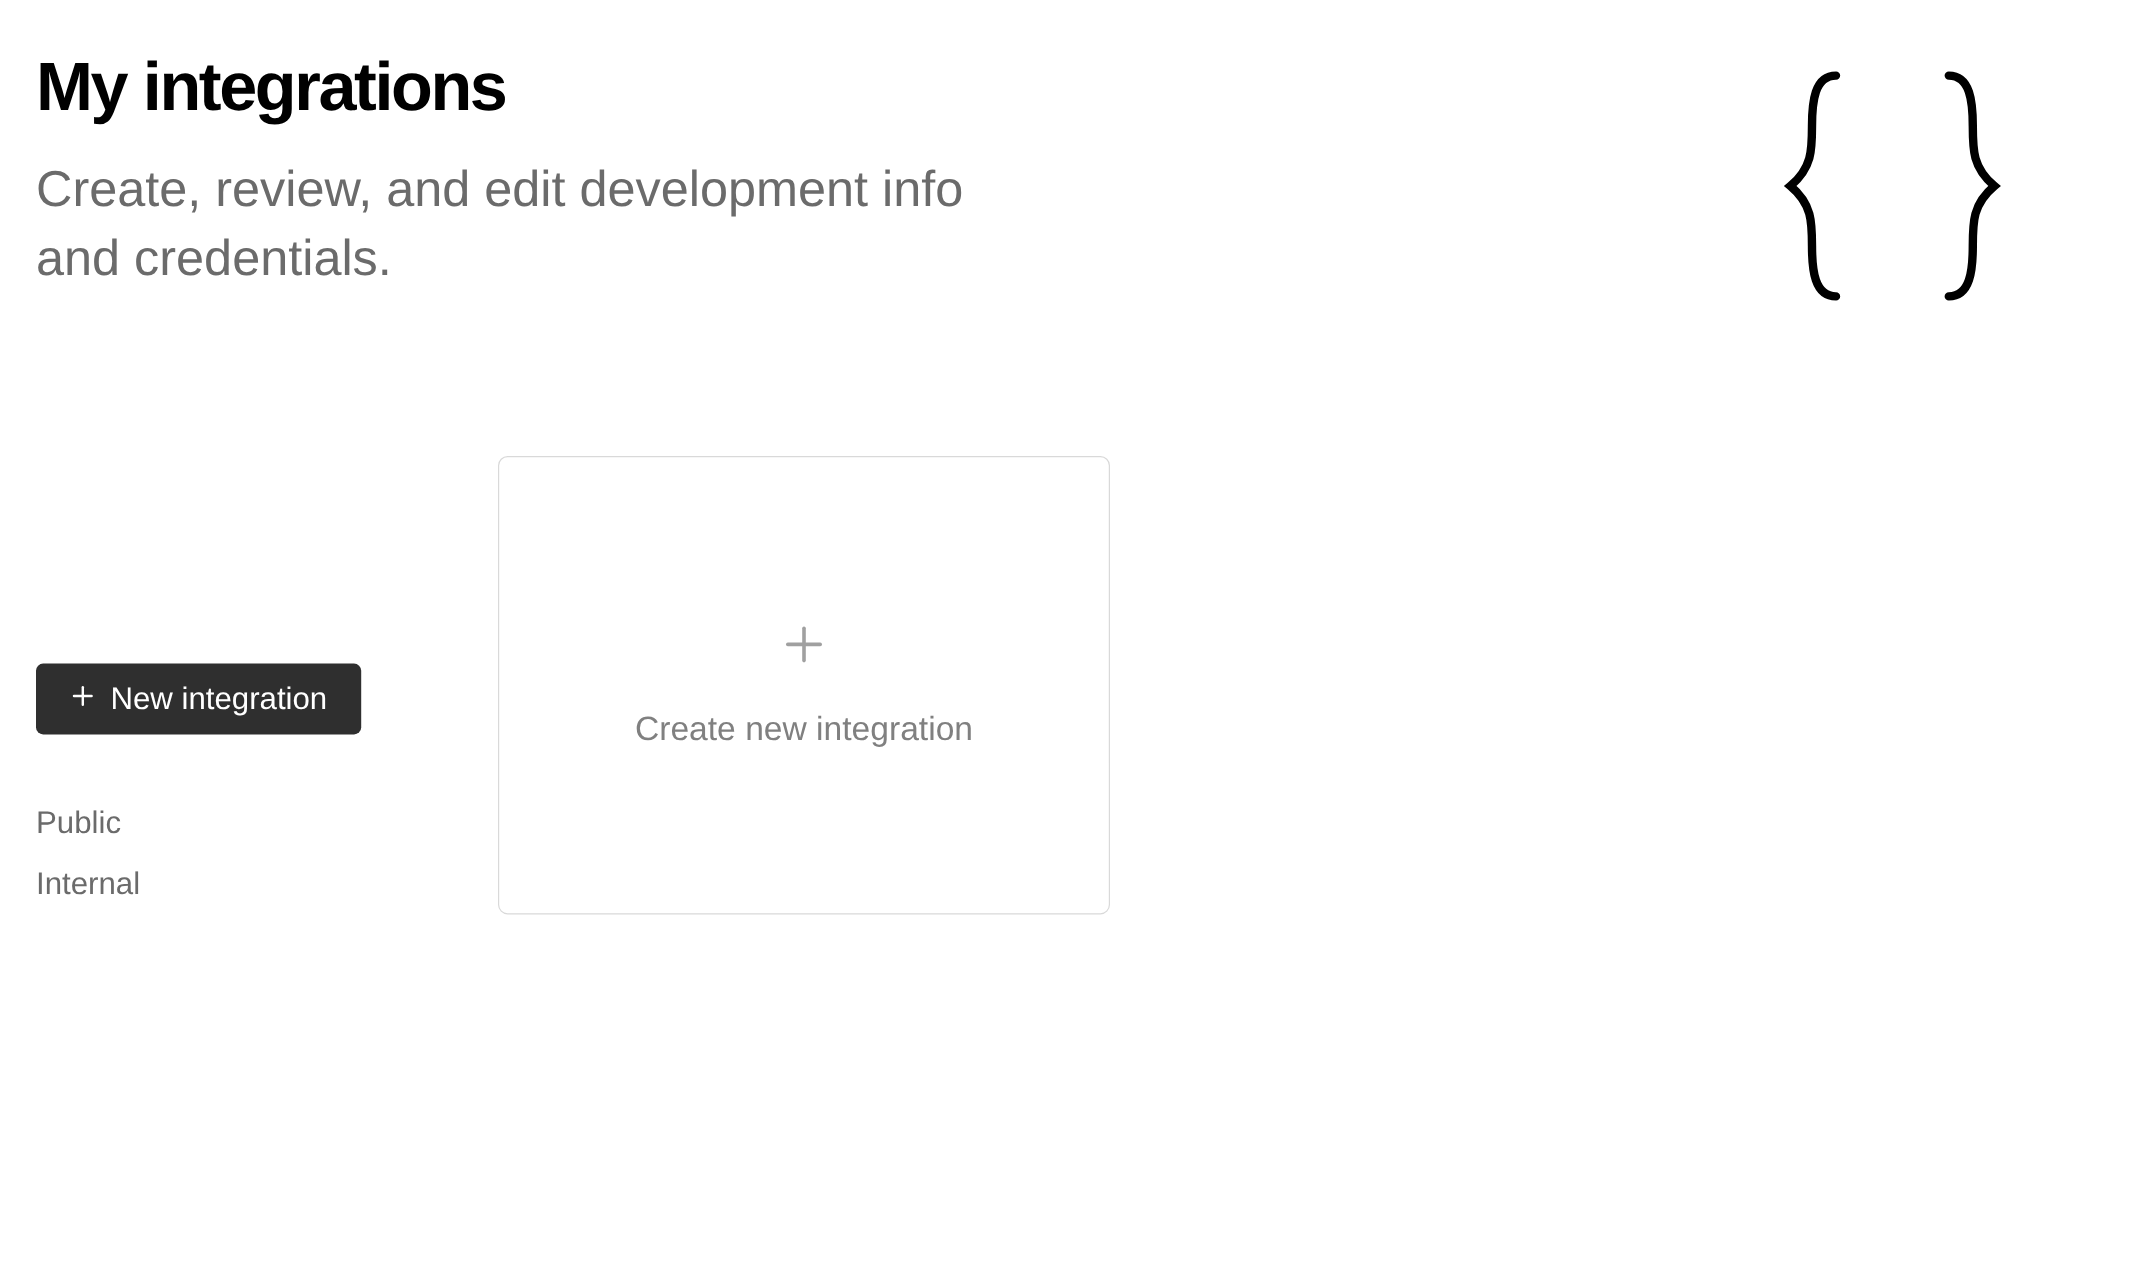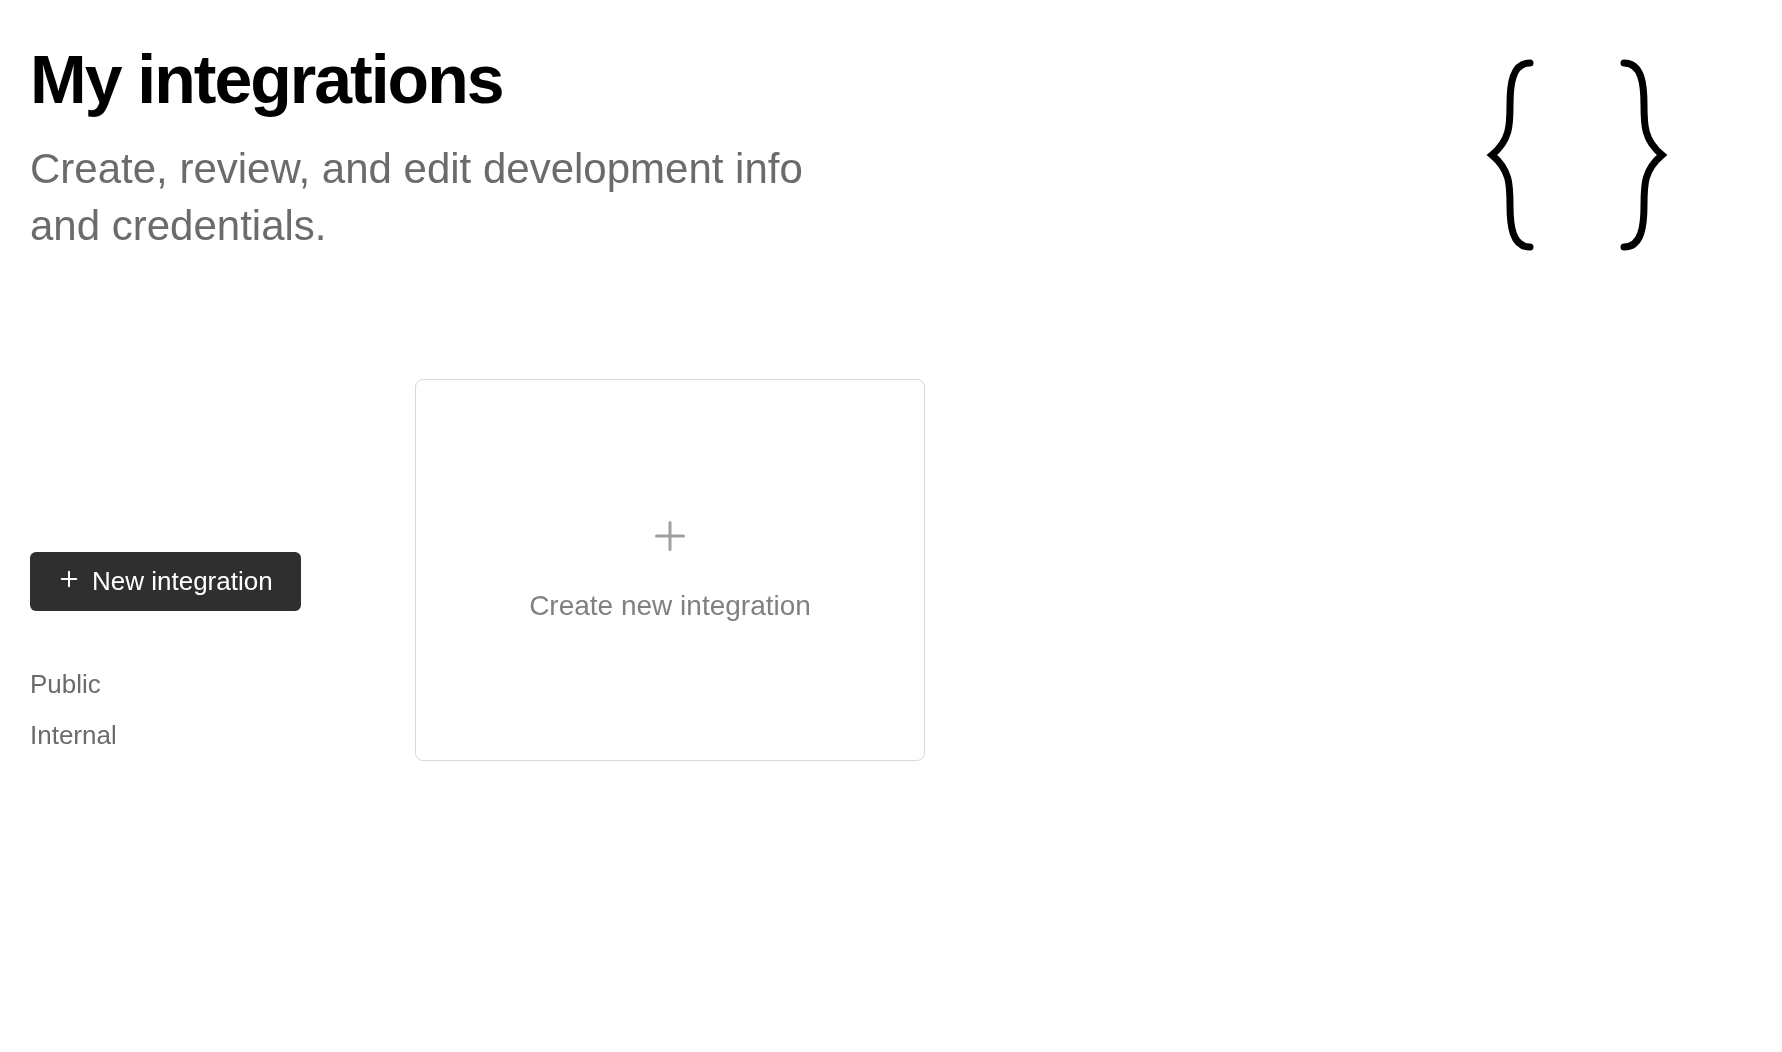--- a/index.html
+++ b/index.html
@@ -17,21 +17,21 @@
       display: flex;
       justify-content: space-between;
       align-items: flex-start;
       margin-bottom: 120px;
     }
     .header-text {
       flex: 1;
       max-width: 900px;
     }
     .page-title {
-      font-size: 68px;
+      font-size: 57px;
       font-weight: 700;
       line-height: 1;
       letter-spacing: -2px;
       color: #000000;
       margin-bottom: 28px;
     }
     .page-subtitle {
       font-size: 42px;
       font-weight: 400;
       line-height: 1.35;

